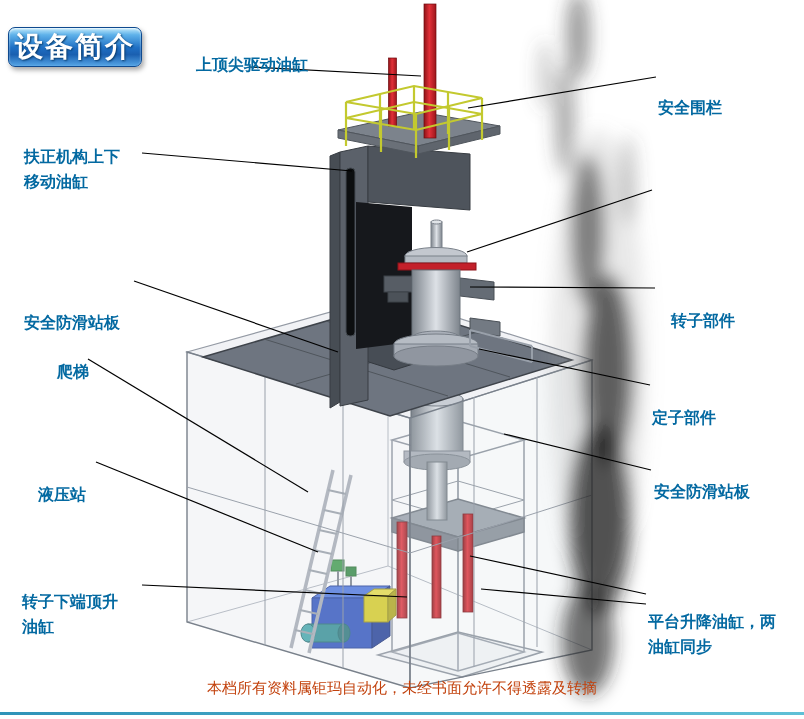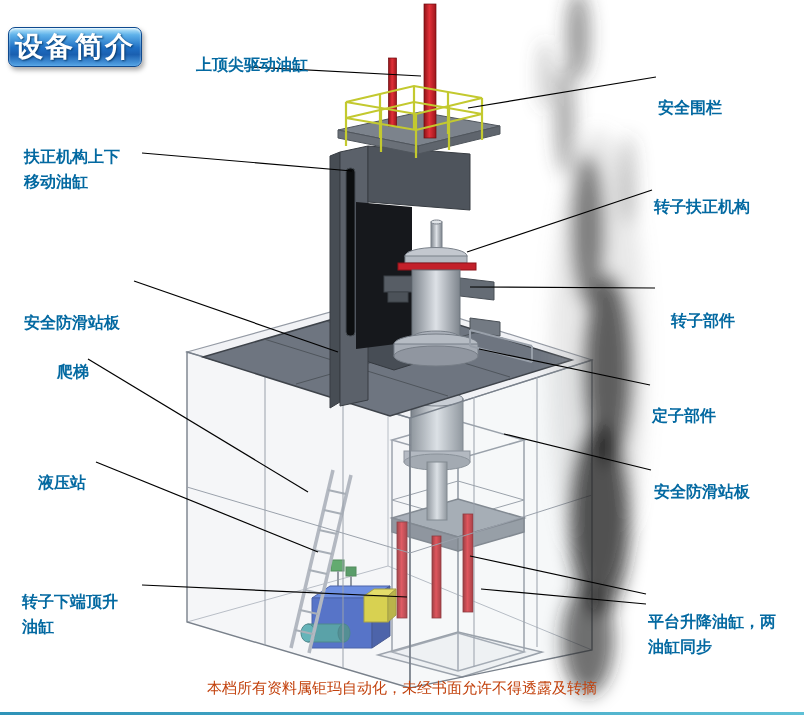--- a/index.html
+++ b/index.html
@@ -215,26 +215,25 @@
     </g>
   </svg>
 
   <div class="badge">
     <span>设备简介</span>
   </div>
 
   <div class="callout" style="left:196px;top:20px;width:118px;">上顶尖驱动油缸</div>
   <div class="callout" style="left:658px;top:63px;width:90px;">安全围栏</div>
   <div class="callout" style="left:24px;top:112px;width:98px;">扶正机构上下移动油缸</div>
-  <div class="callout" style="left:654px;top:162px;width:98px;">转子扶正机构</div>
   <div class="callout" style="left:24px;top:278px;width:120px;">安全防滑站板</div>
   <div class="callout" style="left:658px;top:276px;width:90px;text-align:center;">转子部件</div>
   <div class="callout" style="left:48px;top:327px;width:50px;text-align:center;">爬梯</div>
-  <div class="callout" style="left:652px;top:373px;width:90px;font-family:Liberation Mono, monospace;">定子部件</div>
-  <div class="callout" style="left:38px;top:438px;width:70px;">液压站</div>
+  <div class="callout" style="left:652px;top:373px;width:90px;">定子部件</div>
+  <div class="callout" style="left:38px;top:450px;width:70px;">液压站</div>
   <div class="callout" style="left:654px;top:447px;width:98px;">安全防滑站板</div>
   <div class="callout" style="left:22px;top:557px;width:98px;">转子下端顶升油缸</div>
   <div class="callout" style="left:648px;top:577px;width:138px;">平台升降油缸，两油缸同步</div>
 
   <div class="watermark">本档所有资料属钜玛自动化，未经书面允许不得透露及转摘</div>
   <div class="bottom-line"></div>
 
 </div>
 
 </body></html>

